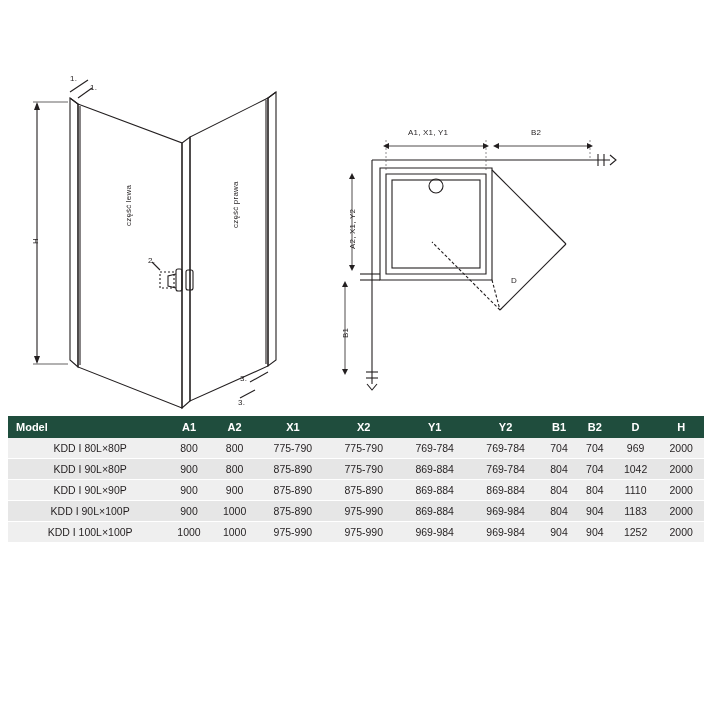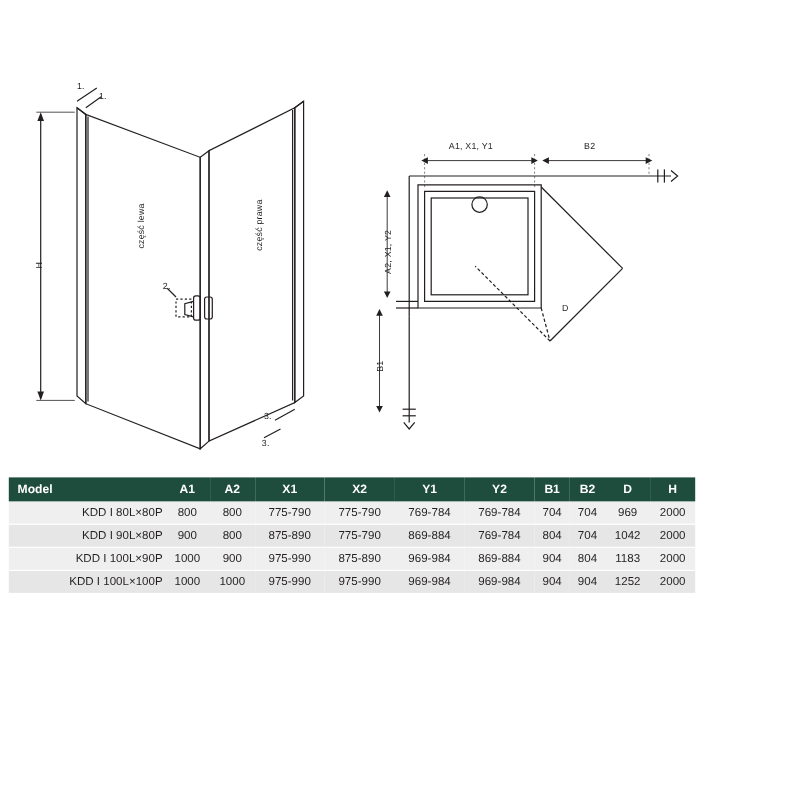--- a/index.html
+++ b/index.html
@@ -26,43 +26,43 @@
   }
   .lbl.rot{
     transform-origin:0 0;
     transform:rotate(-90deg);
   }
 
   
   table.spec{
     position:absolute;
     left:8px;
-    top:434px;
-    width:624px;
+    top:416px;
+    width:696px;
     border-collapse:collapse;
     font-size:10.5px;
   }
   table.spec th{
     background:#1f4d3d;
     color:#ffffff;
     font-weight:bold;
     padding:5px 2px;
     font-size:11px;
     border:none;
   }
   table.spec th.model-col{ text-align:left; padding-left:8px;}
   table.spec td{
     background:#efefef;
     color:#231f20;
     text-align:center;
     padding:4px 2px;
     border-bottom:1px solid #ffffff;
     font-size:10.5px;
   }
-  table.spec td.model-col{ text-align:right; padding-left:8px; }
+  table.spec td.model-col{ text-align:center; padding-left:8px; }
   table.spec tr:nth-child(even) td{ background:#e6e6e6; }
 </style>
 </head>
 <body>
 
 <div class="wrap">
 
   <div class="drawings">
 
     <svg class="draw" width="720" height="430" viewBox="0 0 720 430">
@@ -205,29 +205,42 @@
         <td>875-890</td>
         <td>775-790</td>
         <td>869-884</td>
         <td>769-784</td>
         <td>804</td>
         <td>704</td>
         <td>1042</td>
         <td>2000</td>
       </tr>
       <tr>
-        <td class="model-col">KDD I 100L×90P</td>
+        <td class="model-col">KDD I 90L×90P</td>
+        <td>900</td>
+        <td>900</td>
+        <td>875-890</td>
+        <td>875-890</td>
+        <td>869-884</td>
+        <td>869-884</td>
+        <td>804</td>
+        <td>804</td>
+        <td>1110</td>
+        <td>2000</td>
+      </tr>
+      <tr>
+        <td class="model-col">KDD I 90L×100P</td>
+        <td>900</td>
         <td>1000</td>
-        <td>900</td>
+        <td>875-890</td>
         <td>975-990</td>
-        <td>875-890</td>
+        <td>869-884</td>
         <td>969-984</td>
-        <td>869-884</td>
+        <td>804</td>
         <td>904</td>
-        <td>804</td>
         <td>1183</td>
         <td>2000</td>
       </tr>
       <tr>
         <td class="model-col">KDD I 100L×100P</td>
         <td>1000</td>
         <td>1000</td>
         <td>975-990</td>
         <td>975-990</td>
         <td>969-984</td>

